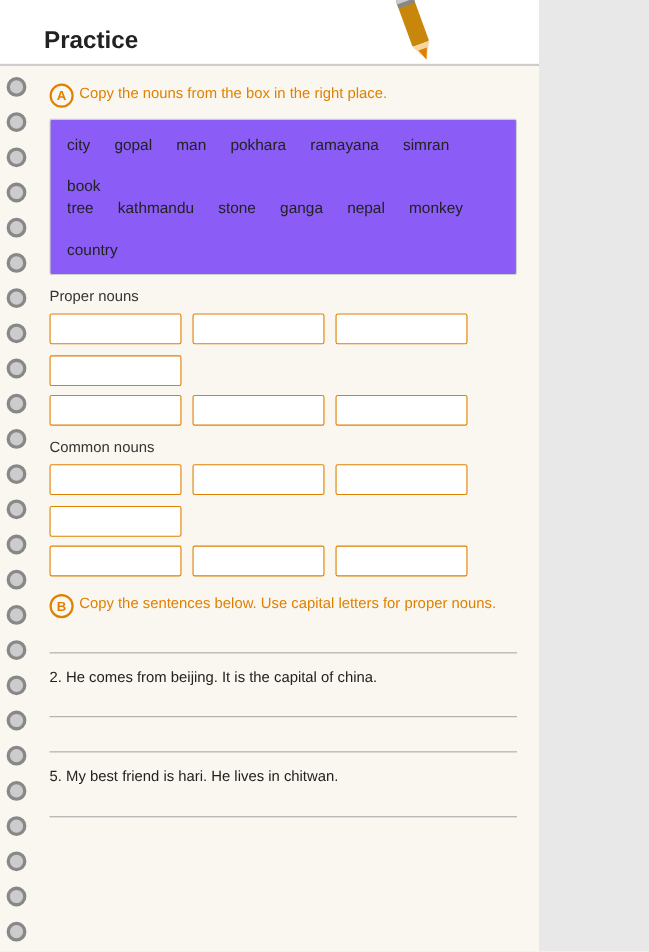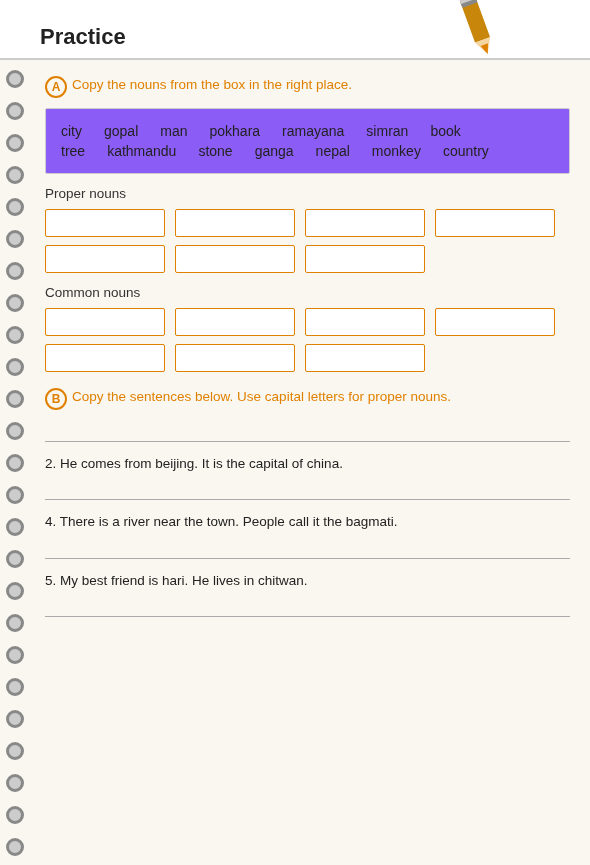--- a/index.html
+++ b/index.html
@@ -6,21 +6,21 @@
 
     body {
       width: 590px;
       height: 865px;
       background: #e8e8e8;
       font-family: Arial, sans-serif;
       overflow: hidden;
     }
 
     .page-wrapper {
-      width: 590px;
+      width: 490px;
       height: 865px;
       background: #f5f0e8;
       position: relative;
     }
 
     
     .spiral {
       position: absolute;
       left: 0;
       top: 60px;
@@ -300,21 +300,20 @@
         <div class="sentence-line"></div>
       </div>
 
       <div class="sentence-item">
         <div class="sentence-text">2. He comes from beijing. It is the capital of china.</div>
         <div class="sentence-line"></div>
       </div>
 
 
       <div class="sentence-item">
-        <div class="sentence-text">4. There is a river near the town. People call it the bagmati.</div>
         <div class="sentence-line"></div>
       </div>
 
       <div class="sentence-item">
         <div class="sentence-text">5. My best friend is hari. He lives in chitwan.</div>
         <div class="sentence-line"></div>
       </div>
     </div>
 
   </div>

